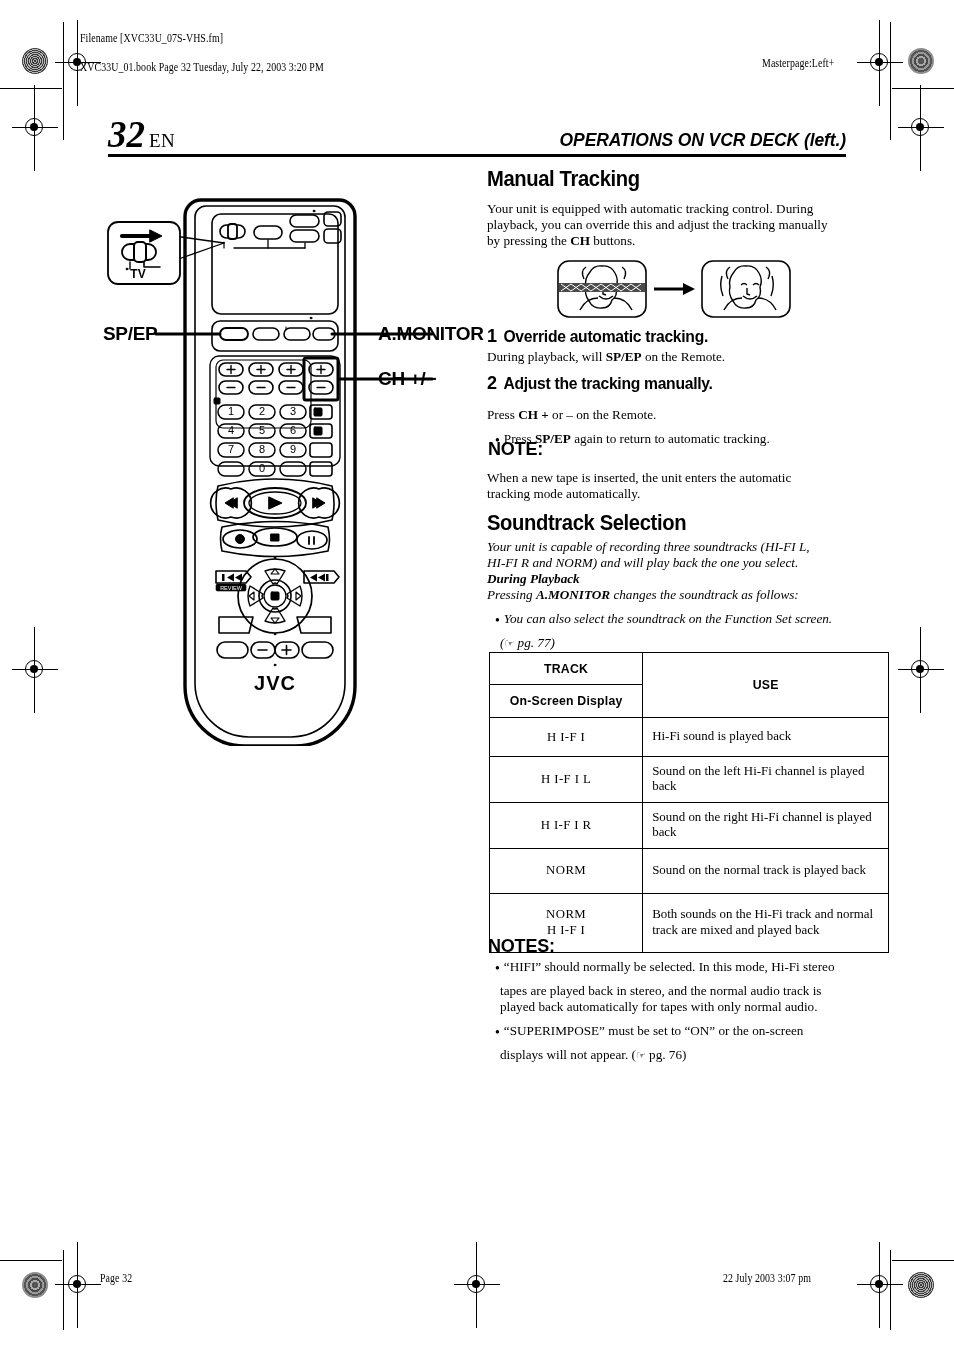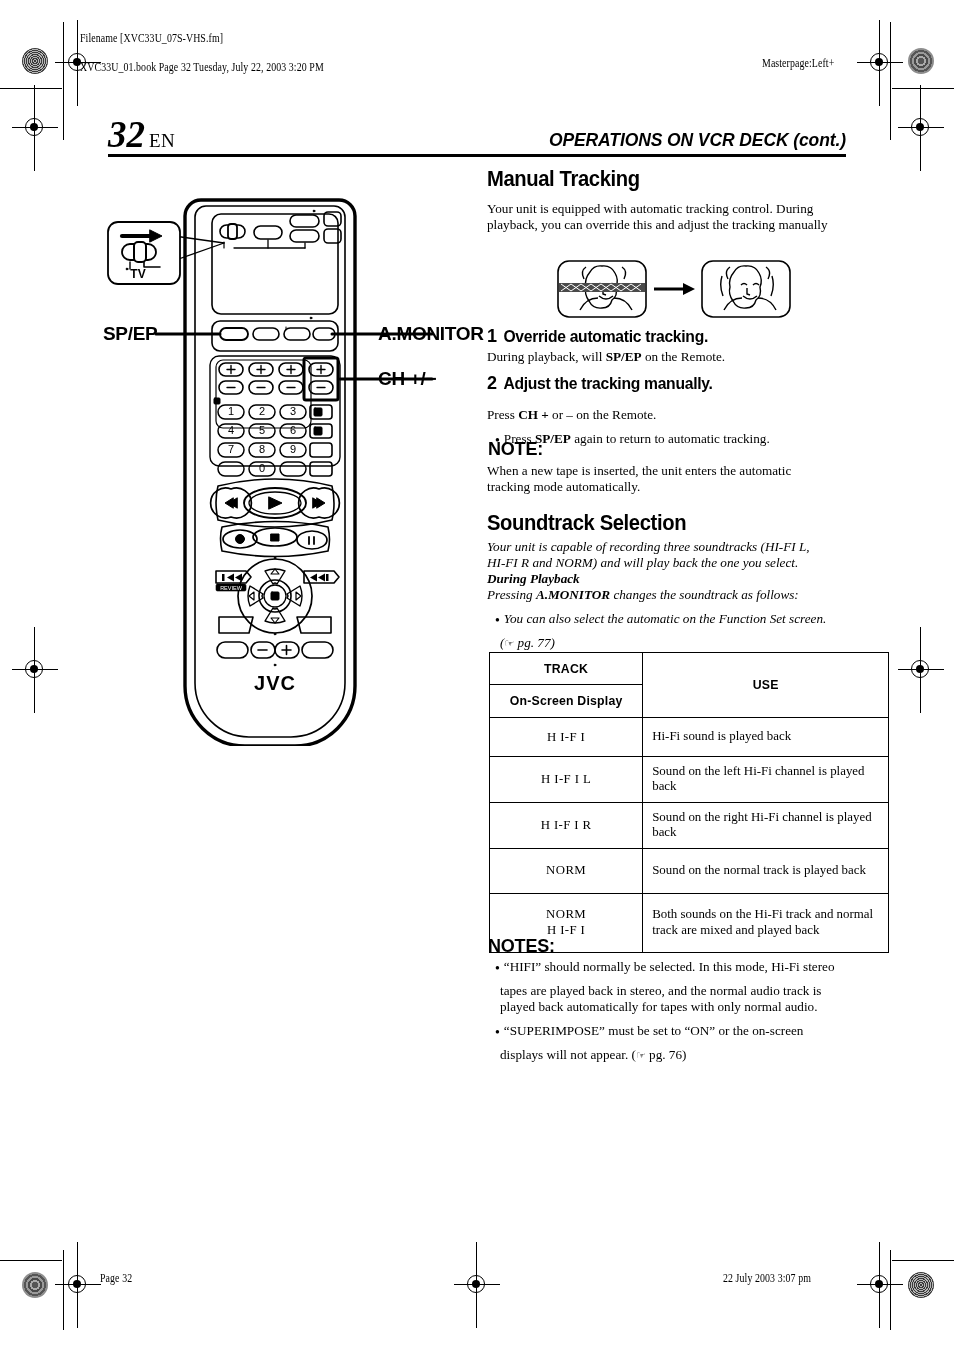--- a/index.html
+++ b/index.html
@@ -142,21 +142,21 @@
   <div class="tiny cond" style="left:80px;top:32px;">Filename [XVC33U_07S-VHS.fm]</div>
   <div class="tiny cond" style="left:80px;top:61px;">XVC33U_01.book  Page 32  Tuesday, July 22, 2003  3:20 PM</div>
   <div class="tiny cond" style="left:762px;top:57px;">Masterpage:Left+</div>
 
   <div class="tiny cond" style="left:100px;top:1272px;">Page 32</div>
   <div class="tiny cond" style="left:723px;top:1272px;">22 July 2003 3:07 pm</div>
 
   <div class="pnum">
     <span>32</span><span class="en">EN</span>
   </div>
-  <div class="runhead">OPERATIONS ON VCR DECK (cont.)</div>
+  <div class="runhead">OPERATIONS ON VCR DECK (left.)</div>
   <div class="rule"></div>
 
   <div style="position:absolute;left:100px;top:186px;width:380px;height:560px;">
     <svg width="380" height="560" viewBox="0 0 380 560">
       <g fill="none" stroke="#000" stroke-linejoin="round" stroke-linecap="round">
 
         <path d="M101 14 h138 a16 16 0 0 1 16 16 v470 a60 60 0 0 1 -60 60 h-50 a60 60 0 0 1 -60 -60 v-470 a16 16 0 0 1 16 -16 z" stroke-width="3.4" fill="#fff"></path>
         <path d="M106 20 h128 a11 11 0 0 1 11 11 v466 a54 54 0 0 1 -54 54 h-42 a54 54 0 0 1 -54 -54 v-466 a11 11 0 0 1 11 -11 z" stroke-width="1.6"></path>
 
         <rect x="112" y="28" width="126" height="100" rx="9" stroke-width="1.6"></rect>
@@ -327,20 +327,21 @@
     <div class="lbl" style="left:3px;top:137px;">SP/EP</div>
     <div class="lbl" style="left:278px;top:137px;">A.MONITOR</div>
     <div class="lbl" style="left:278px;top:182px;">CH +/−</div>
   </div>
 
   <h2 class="sec col" style="top:168px;">Manual Tracking</h2>
 
   <div class="col" style="top:201px;">
     <p class="body">Your unit is equipped with automatic tracking control. During</p>
     <p class="body">playback, you can override this and adjust the tracking manually</p>
+    <p class="body"><span>by pressing the </span><b>CH</b><span> buttons.</span></p>
   </div>
 
   <div style="position:absolute;left:556px;top:258px;width:240px;height:62px;">
     <svg width="240" height="62" viewBox="0 0 240 62">
       <g stroke="#000" fill="none">
 
         <rect x="2" y="3" width="88" height="56" rx="11" stroke-width="1.6"></rect>
         <g stroke-width="1.4">
           <path d="M34 14 q4 -7 12 -6 q9 -1 13 7 q4 7 1 14 q2 9 -4 13 q-2 8 -10 8 q-9 1 -13 -7 q-5 -7 -3 -14 q-2 -8 4 -15 z"></path>
           <path d="M41 27 q3 -3 6 0 M53 27 q3 -3 6 0"></path>
@@ -381,32 +382,32 @@
   </div>
 
   <div class="col" style="top:373px;">
     <p class="step"><span class="n">2</span><span>Adjust the tracking manually.</span></p>
     <p class="body" style="margin-top:13px;"><span>Press </span><b>CH +</b><span> or – on the Remote.</span></p>
     <p class="bul"><span>Press </span><b>SP/EP</b><span> again to return to automatic tracking.</span></p>
   </div>
 
   <div class="col" style="top:438px;">
     <p class="notehd">NOTE:</p>
-    <p class="body" style="margin-top:3px;">When a new tape is inserted, the unit enters the automatic</p>
+    <p class="body" style="margin-top:10px;">When a new tape is inserted, the unit enters the automatic</p>
     <p class="body">tracking mode automatically.</p>
   </div>
 
   <h2 class="sec col" style="top:512px;">Soundtrack Selection</h2>
 
   <div class="col" style="top:539px;font-style:italic;">
     <p class="body">Your unit is capable of recording three soundtracks (HI-FI L,</p>
     <p class="body">HI-FI R and NORM) and will play back the one you select.</p>
     <p class="body"><b>During Playback</b></p>
     <p class="body"><span>Pressing </span><b>A.MONITOR</b><span> changes the soundtrack as follows:</span></p>
-    <p class="bul">You can also select the automatic on the Function Set screen.</p>
+    <p class="bul">You can also select the soundtrack on the Function Set screen.</p>
     <p class="body" style="padding-left:13px;">(<span class="hand">☞</span> <span>pg. 77)</span></p>
   </div>
 
   <table class="st" style="left:489px;top:652px;width:400px;">
     <tbody>
         <tr>
       <td class="hc" style="width:136px;height:29px;">TRACK</td>
       <td class="hc" rowspan="2" style="width:220px;">USE</td>
     </tr>
     <tr>

